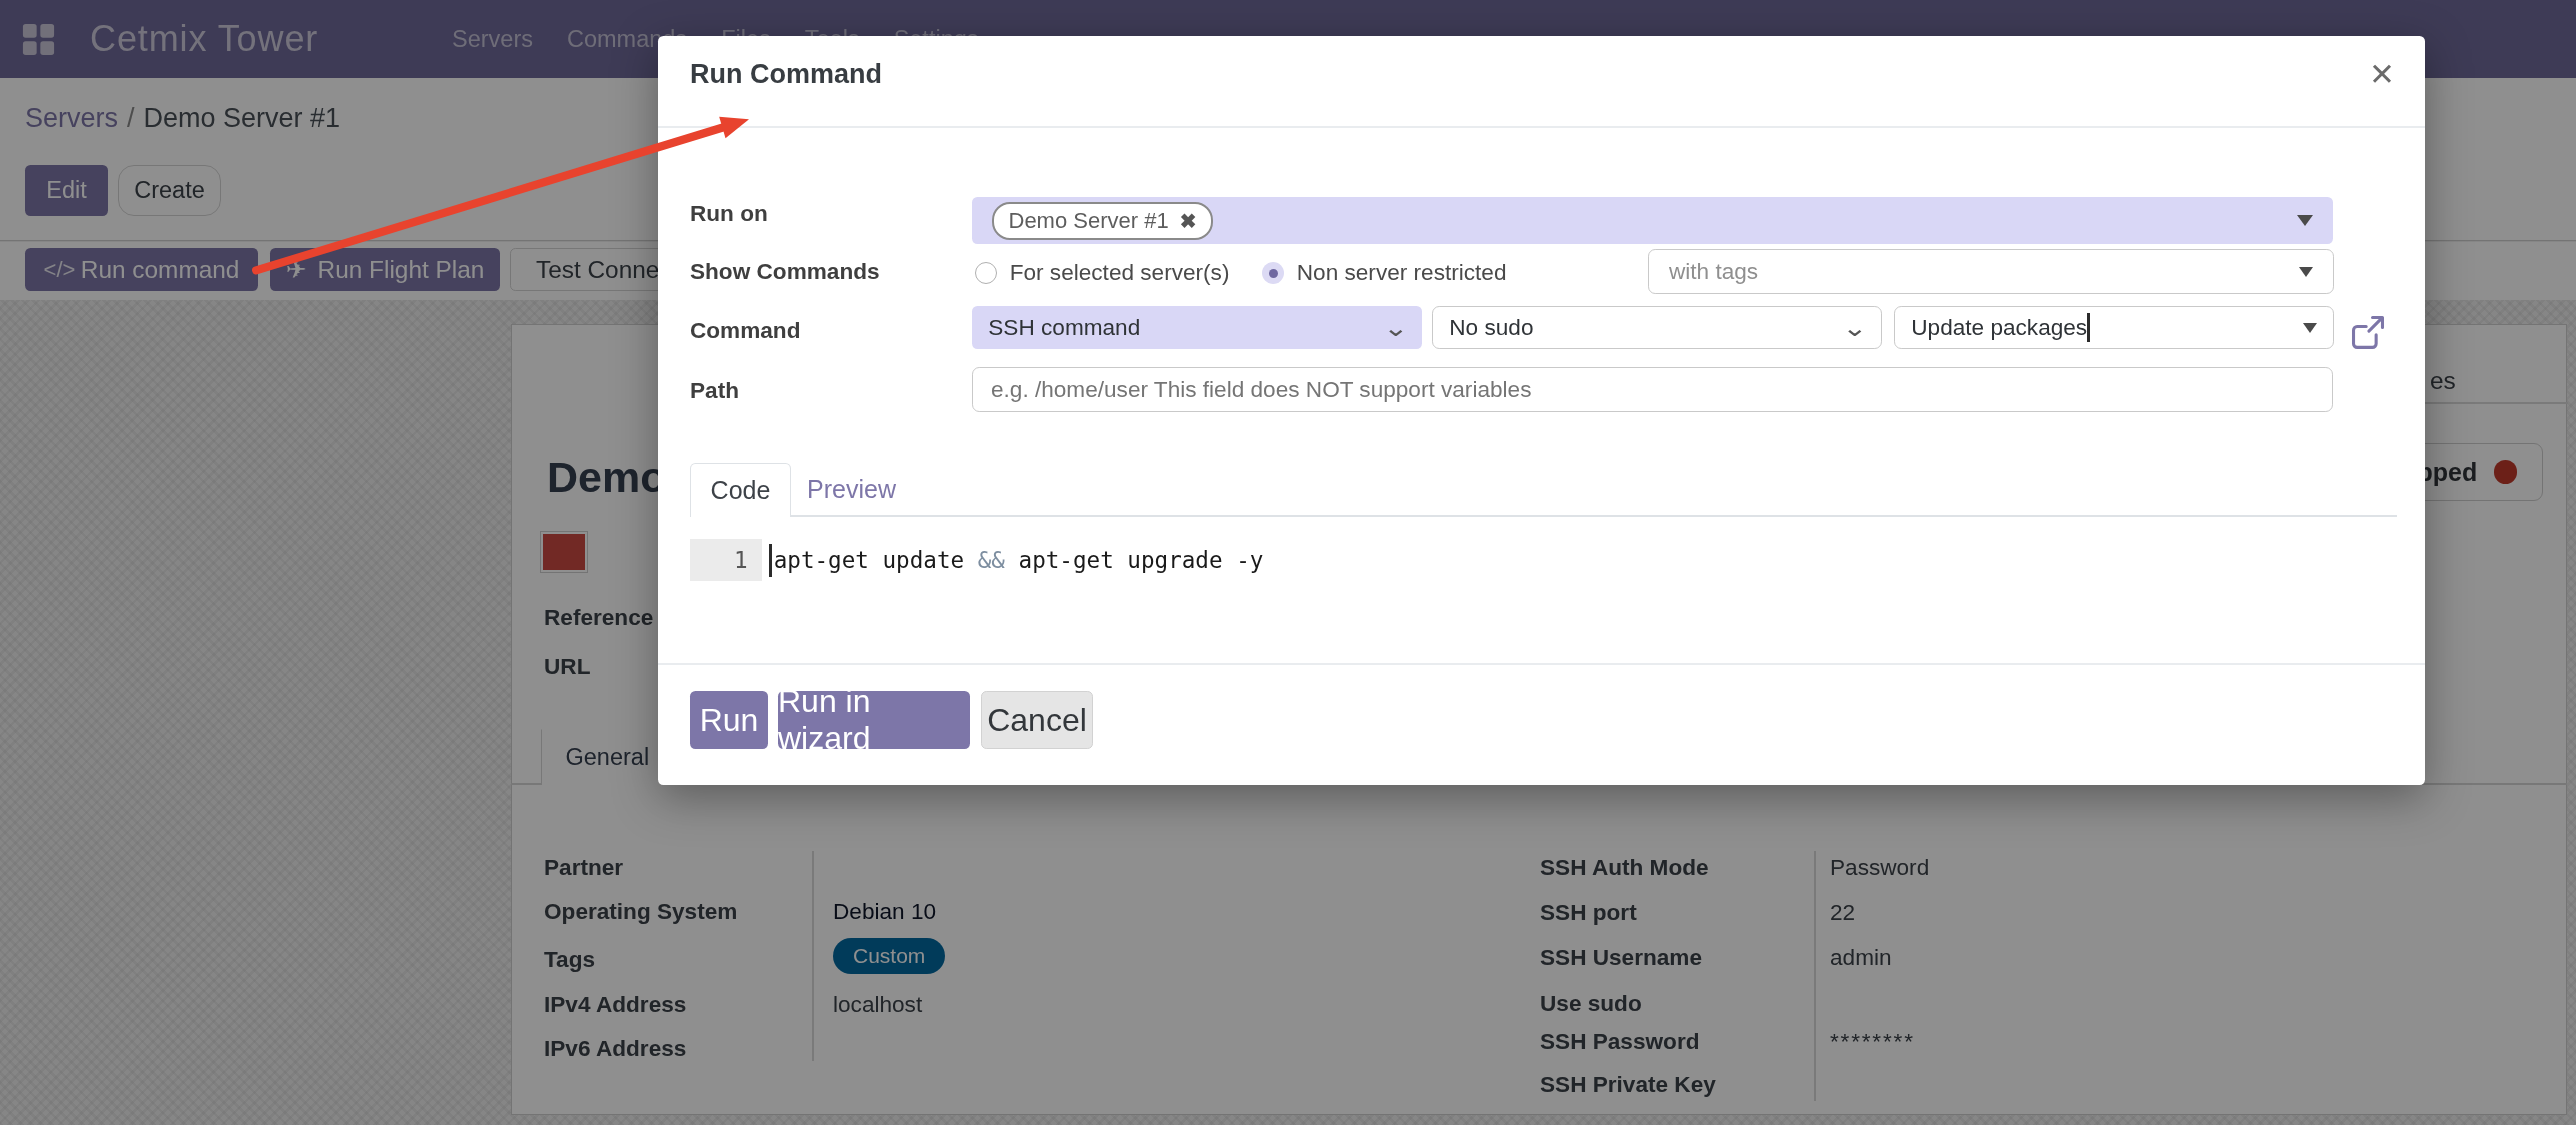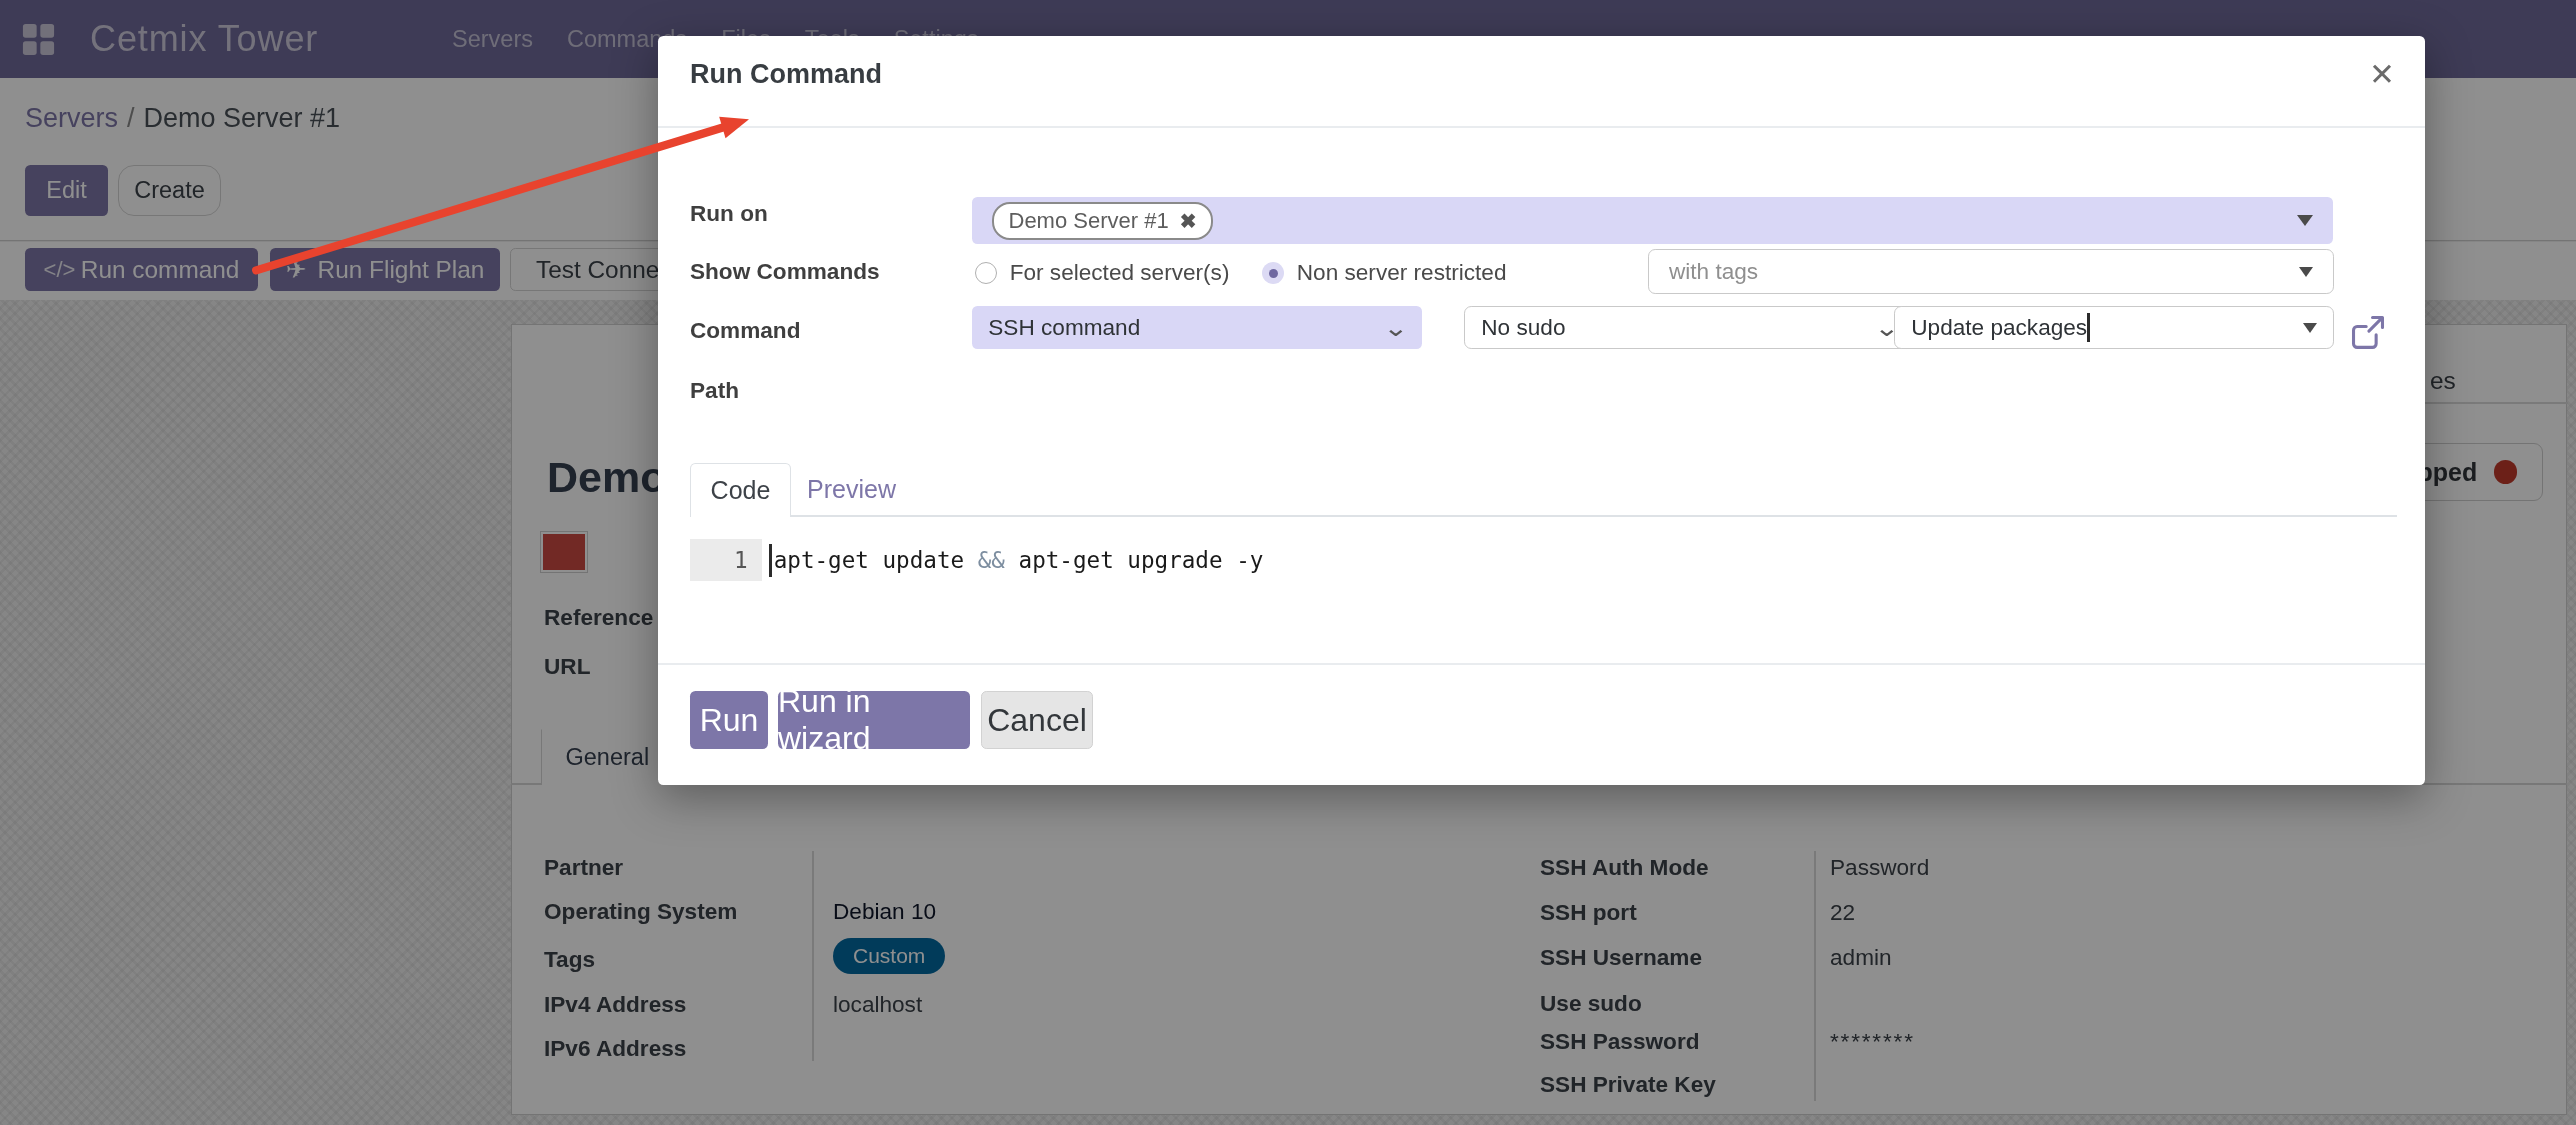--- a/index.html
+++ b/index.html
@@ -211,35 +211,36 @@
     <div class="field field-box abs" style="left:990px;top:213px;width:686px;height:45px;padding:0 20px;">
       <span class="field-text placeholder">with tags</span>
       <span class="caret-down" style="margin-left:auto;border-left-width:7.2px;border-right-width:7.2px;border-top-width:10px;"></span>
     </div>
 
     <div class="m-label abs" style="left:32px;top:282px;">Command</div>
     <div class="field field-lav abs" style="left:314px;top:270px;width:450px;height:43px;padding:0 16.3px;">
       <span class="field-text">SSH command</span>
       <span class="chev" style="margin-left:auto;">⌄</span>
     </div>
-    <div class="field field-box abs" style="left:774px;top:270px;width:450px;height:43px;padding:0 16.3px;margin-left:32px;">
+    <div class="field field-box abs" style="left:774px;top:270px;width:450px;height:43px;padding:0 16.3px;">
       <span class="field-text">No sudo</span>
       <span class="chev" style="margin-left:auto;">⌄</span>
     </div>
     <div class="field field-box abs" style="left:1236px;top:270px;width:440px;height:43px;padding:0 16.3px;">
       <span class="field-text">Update packages</span>
       <span class="cursor-bar" style="height:29px;"></span>
       <span class="caret-down" style="margin-left:auto;border-left-width:7.2px;border-right-width:7.2px;border-top-width:10px;"></span>
     </div>
     <svg class="abs" style="left:1691px;top:277px;" width="38" height="38" viewBox="0 0 42 42">
       <path class="extlink" d="M30 24 v10 a4 4 0 0 1 -4 4 H9 a4 4 0 0 1 -4 -4 V19 a4 4 0 0 1 4 -4 h10"></path>
       <path class="extlink" d="M22 20 L36 6 M26 5 h11 v11"></path>
     </svg>
 
     <div class="m-label abs" style="left:32px;top:342px;">Path</div>
+    <input class="field field-box abs field-text" style="left: 314px; top: 331px; width: 1361px; height: 45px; padding: 0px 18px; font-family: &quot;Liberation Sans&quot;, sans-serif;" placeholder="e.g. /home/user This field does NOT support variables">
 
     <div class="tab tab-active abs" style="left:32px;top:427px;width:101px;height:54px;z-index:2;">Code</div>
     <div class="tab tab-inactive abs" style="left:133px;top:427px;width:121px;height:52px;">Preview</div>
     <div class="abs" style="left:32px;top:479px;width:1707px;height:1.8px;background:#dee2e6;z-index:1;"></div>
 
     <div class="abs" style="left:32px;top:503px;width:1707px;display:flex;align-items:stretch;">
       <div class="mono" style="width:72px;height:42px;background:#ebebeb;color:#555;font-size:22.6px;display:flex;align-items:center;justify-content:flex-end;padding-right:14.5px;box-sizing:border-box;">1</div>
       <div class="cursor-bar" style="height:33px;margin:4.5px 0 0 7.2px;"></div>
       <div class="mono" style="font-size:22.6px;color:#1a1a1a;display:flex;align-items:center;margin-left:1.8px;white-space:pre;"><span>apt-get update </span><span class="code-op">&amp;&amp;</span><span> apt-get upgrade -y</span></div>
     </div>

